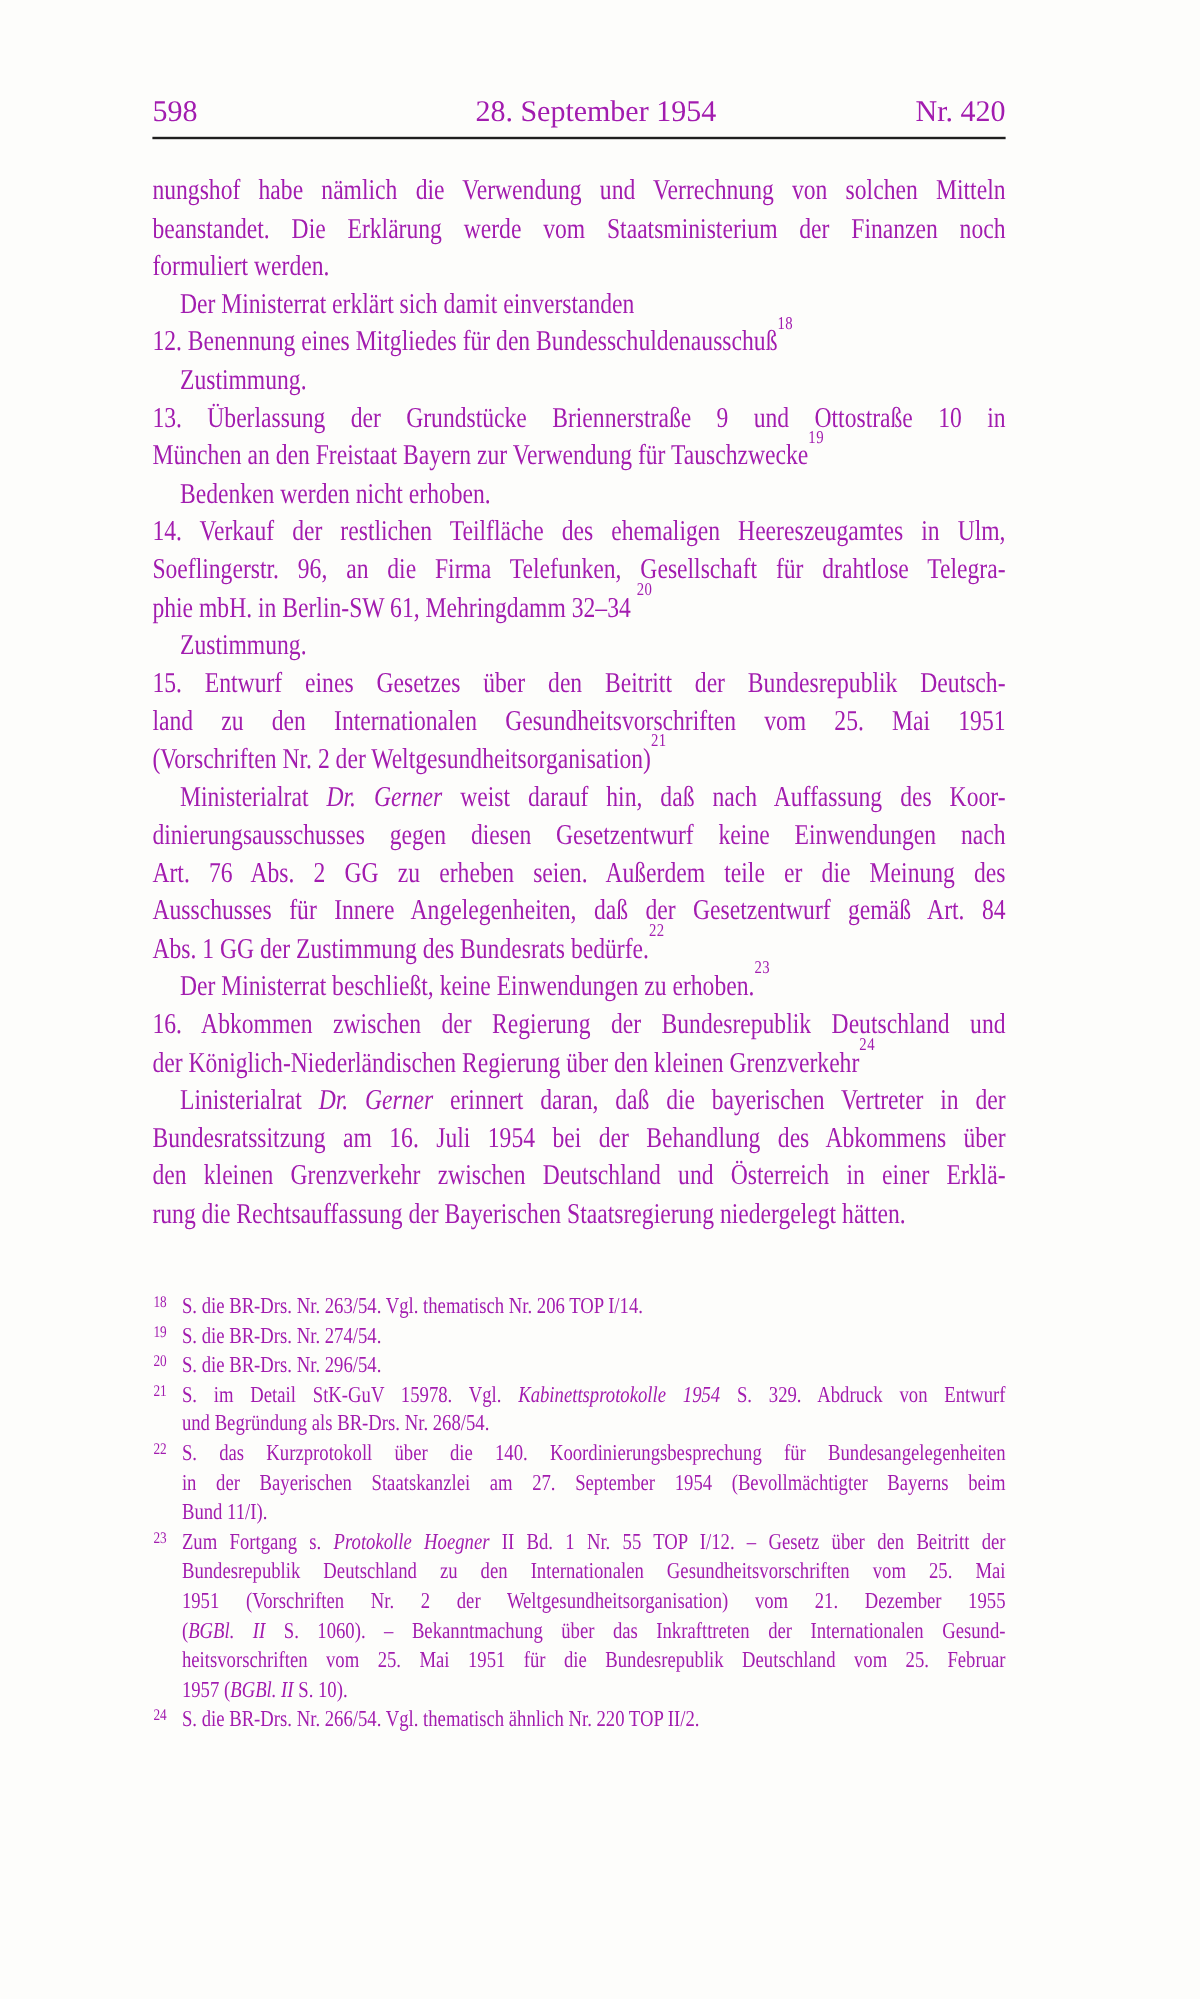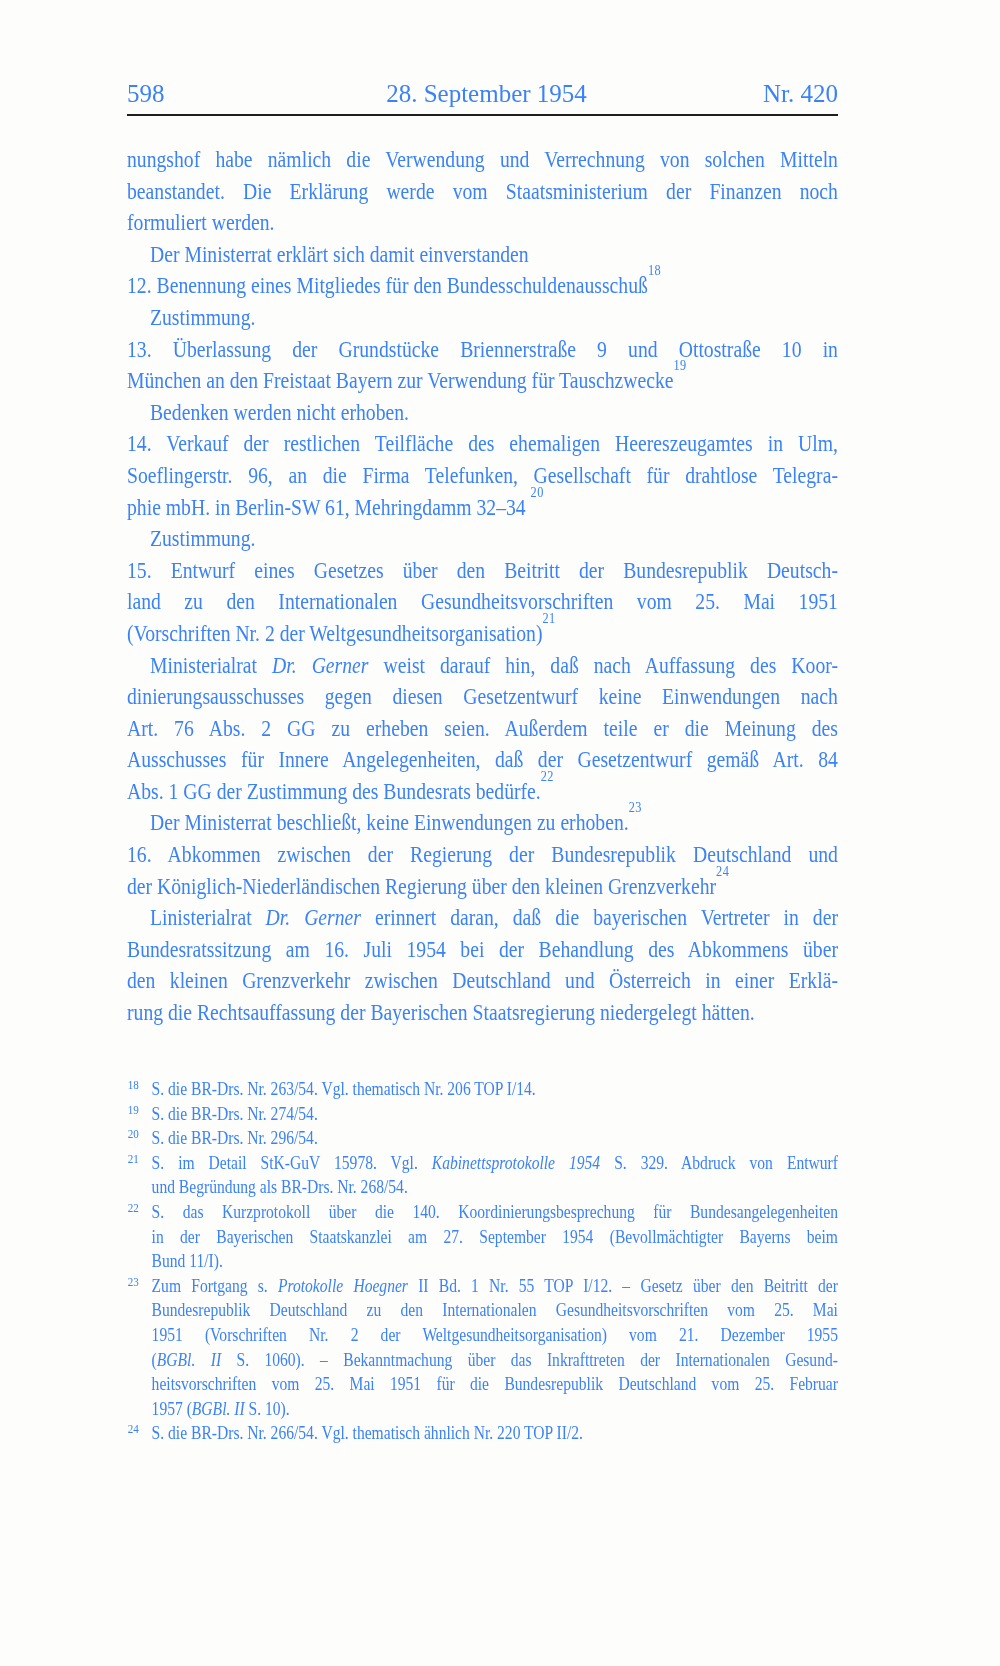--- a/index.html
+++ b/index.html
@@ -1,28 +1,28 @@
 <!DOCTYPE html>
 <html lang="de"><head>
 <meta charset="utf-8">
 <style>
   html,body { margin:0; padding:0; background:#e8e8e8; }
   .page {
     position:relative;
     width:1000px; height:1666px;
     margin:0 auto;
     background:#fdfdfb;
-    color:#3b82f6;
+    color:#a21caf;
     font-family:"Liberation Serif", serif;
     overflow:hidden;
   }
   
   .hdr { position:absolute; top:80px; left:127px; width:711px; font-size:25px; line-height:28px; }
   .hdr .left  { position:absolute; left:0; top:0; }
-  .hdr .center{ position:absolute; left:4px; top:0; width:100%; text-align:center; }
+  .hdr .center{ position:absolute; left:14px; top:0; width:100%; text-align:center; }
   .hdr .right { position:absolute; right:0; top:0; }
   .hdr-rule { position:absolute; top:114px; left:127px; width:711px; height:2px; background:#1f1f1f; }
   
   .body-col {
     position:absolute; top:144px; left:127px;
     width:867px;
     transform:scaleX(0.82); transform-origin:0 0;
     font-size:24px; line-height:31.6px;
   }
   .line { text-align:left; }

